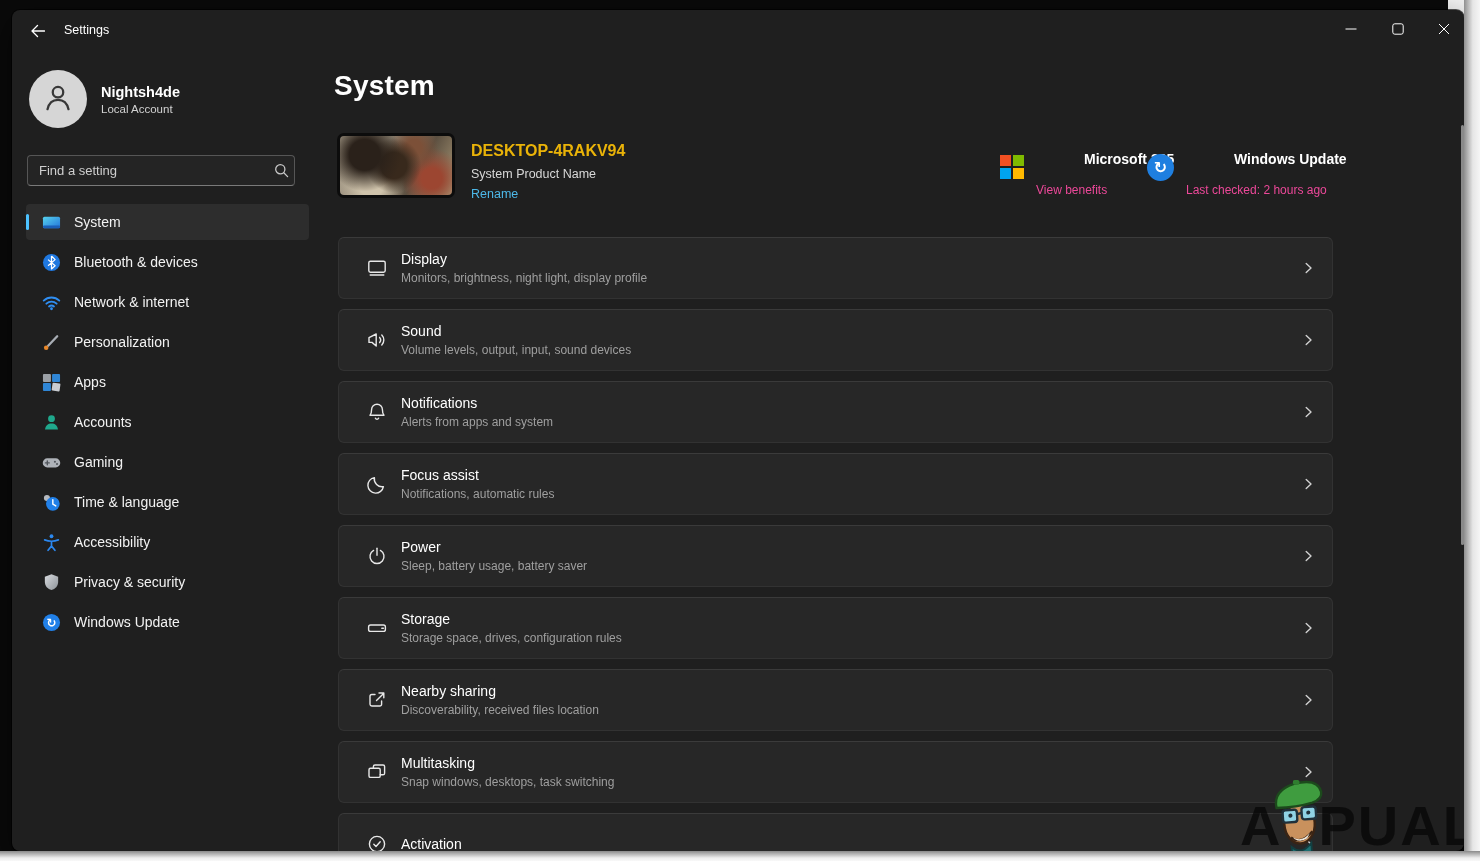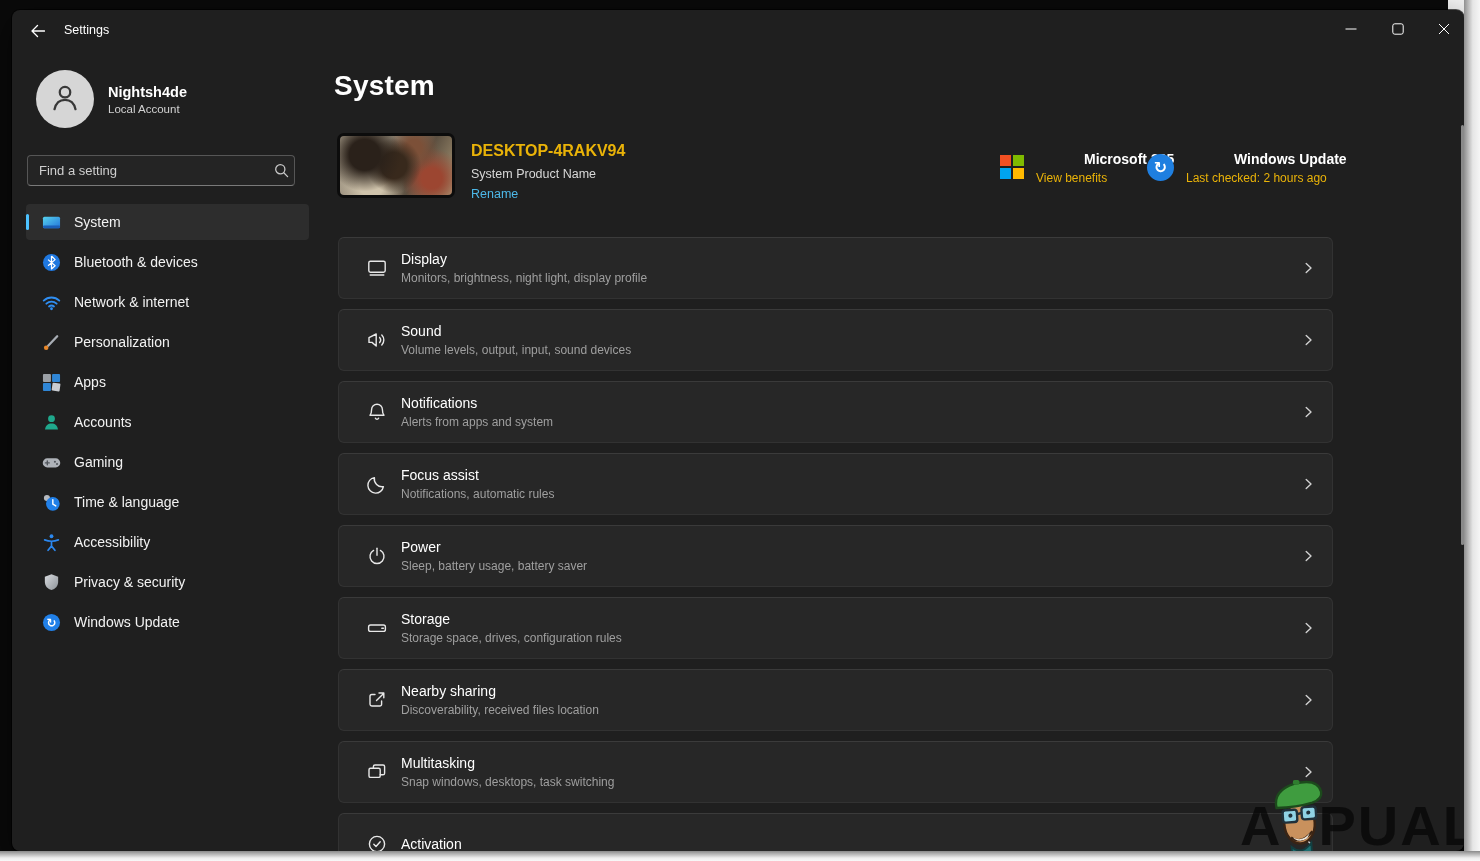--- a/index.html
+++ b/index.html
@@ -27,21 +27,21 @@
   
   .titlebar { position:absolute; left:0; top:0; width:100%; height:42px; }
   .back-btn { position:absolute; left:8px; top:6px; width:34px; height:32px; border-radius:4px;
     display:flex; align-items:center; justify-content:center; cursor:pointer; background:transparent; border:none; }
   .tb-title { position:absolute; left:52px; top:13px; font-size:12.5px; color:#fff; }
   .win-btn { position:absolute; top:0; width:46px; height:40px; display:flex; align-items:center;
     justify-content:center; background:transparent; border:none; cursor:pointer; }
   .win-btn.min { left:1316px; } .win-btn.max { left:1363px; } .win-btn.close { left:1409px; }
 
   
-  .profile { position:absolute; left:24px; top:58px; width:270px; height:62px; display:flex; align-items:center; }
+  .profile { position:absolute; left:17px; top:58px; width:270px; height:62px; display:flex; align-items:center; }
   .avatar { width:58px; height:58px; border-radius:50%; background:#d6d6d6; flex:0 0 auto;
     display:flex; align-items:center; justify-content:center; }
   .profile-text { margin-left:14px; }
   .profile-name { font-size:14.5px; font-weight:bold; color:#fff; }
   .profile-type { font-size:11.5px; color:#d2d2d2; margin-top:3px; }
 
   
   .search-box { position:absolute; left:15px; top:145px; width:268px; height:31px;
     background:#242424; border:1px solid #565656; border-bottom-color:#7a7a7a; border-radius:4px;
     display:flex; align-items:center; }
@@ -79,21 +79,21 @@
 
   .promo { position:absolute; top:141px; display:flex; align-items:flex-start; }
   .promo.ms365 { left:988px; }
   .promo.wupdate { left:1135px; }
   .ms-logo { width:24px; height:24px; display:grid; grid-template-columns:11px 11px; grid-template-rows:11px 11px; gap:2px; margin-top:4px; }
   .ms-logo span { display:block; }
   .wu-circle { width:27px; height:27px; border-radius:50%; display:flex; align-items:center;
     justify-content:center; font-size:16px; font-weight:bold; color:#fff; margin-top:3px; }
   .promo-text { margin-left:12px; }
   .promo-title { font-size:14px; font-weight:bold; color:#fff;margin-left:48px; }
-  .promo-sub { font-size:12px; color:#eab308; margin-top:4px; white-space:nowrap; }
+  .promo-sub { font-size:12px; color:#ec4899; margin-top:16px; white-space:nowrap; }
 
   
   .cards { position:absolute; left:326px; top:227px; width:995px; }
   .card { position:relative; height:62px; margin-bottom:10px; background:#272727;
     border:1px solid rgba(255,255,255,.053); border-top-color:rgba(255,255,255,.09);
     border-radius:6px; display:flex; align-items:center; cursor:pointer; }
   .card-icon { width:26px; height:26px; margin-left:25px; flex:0 0 auto;
     display:flex; align-items:center; justify-content:center; }
   .card-text { margin-left:11px; }
   .card-title { font-size:14px; color:#fff; }

